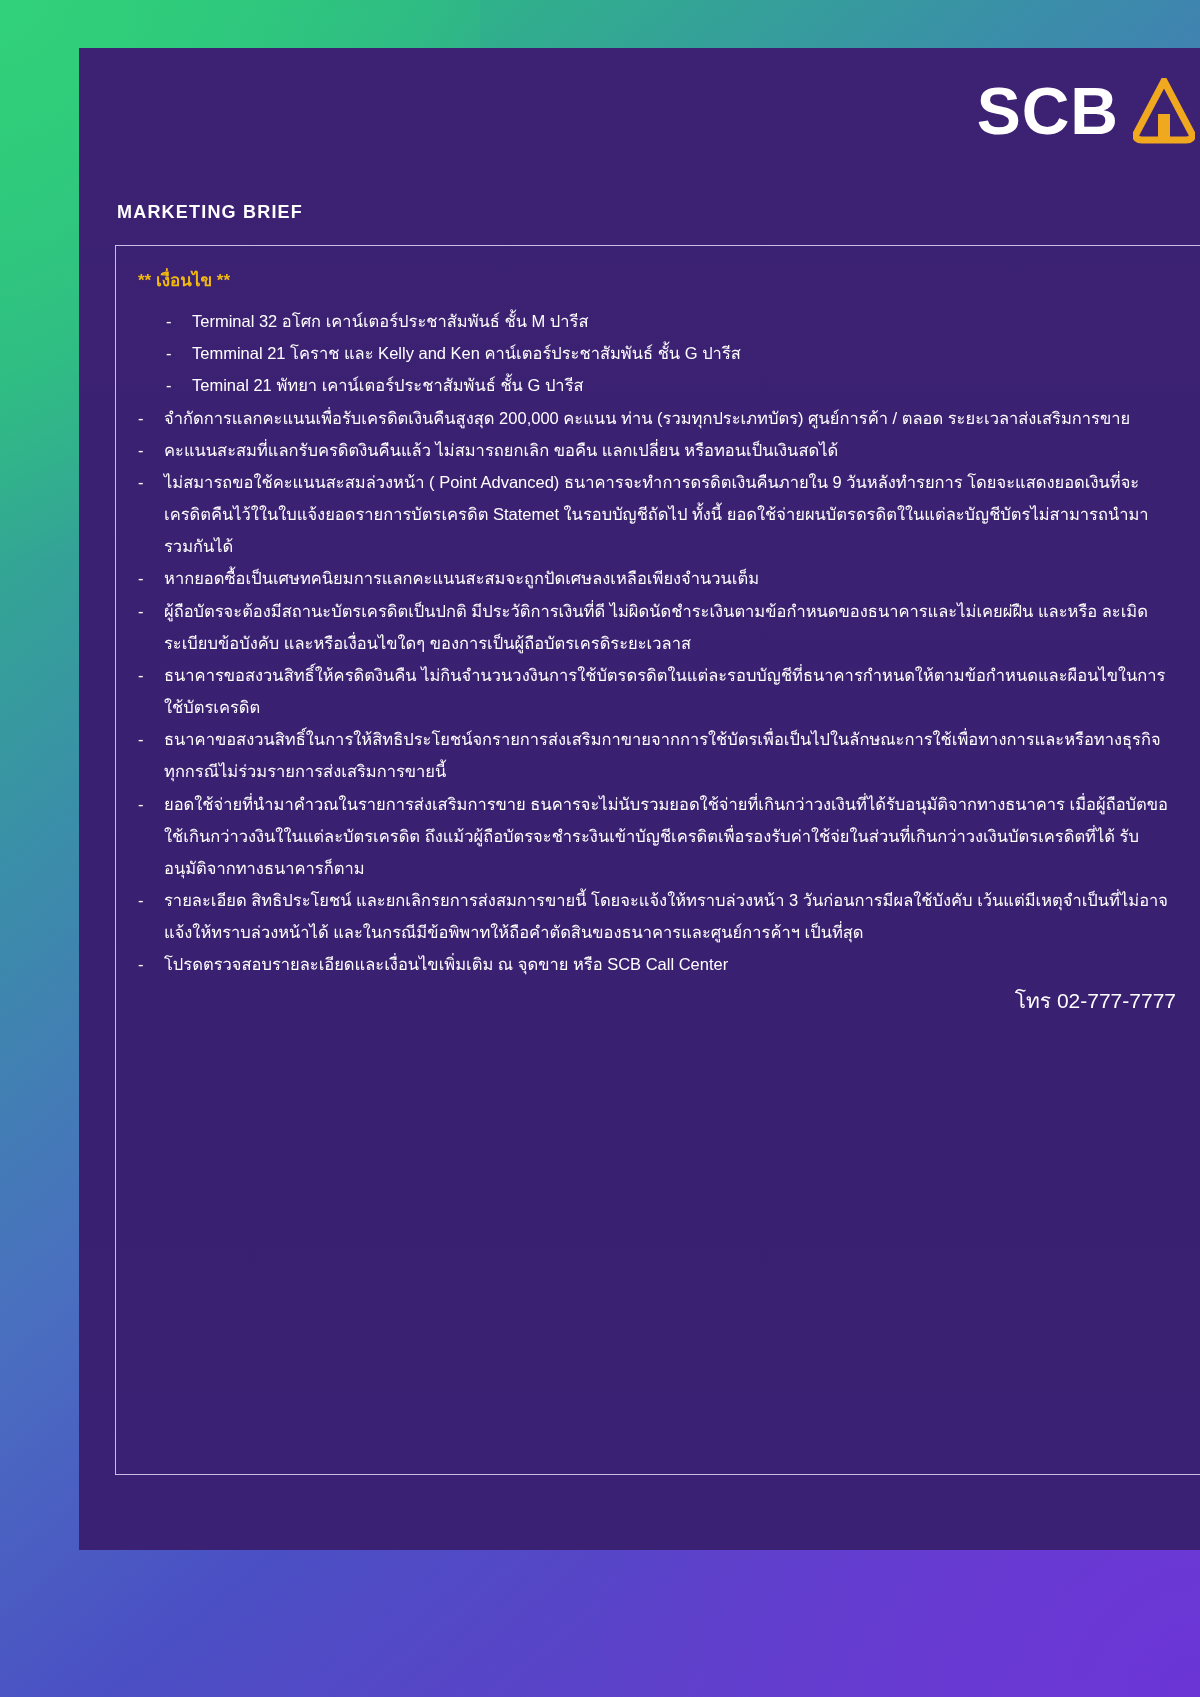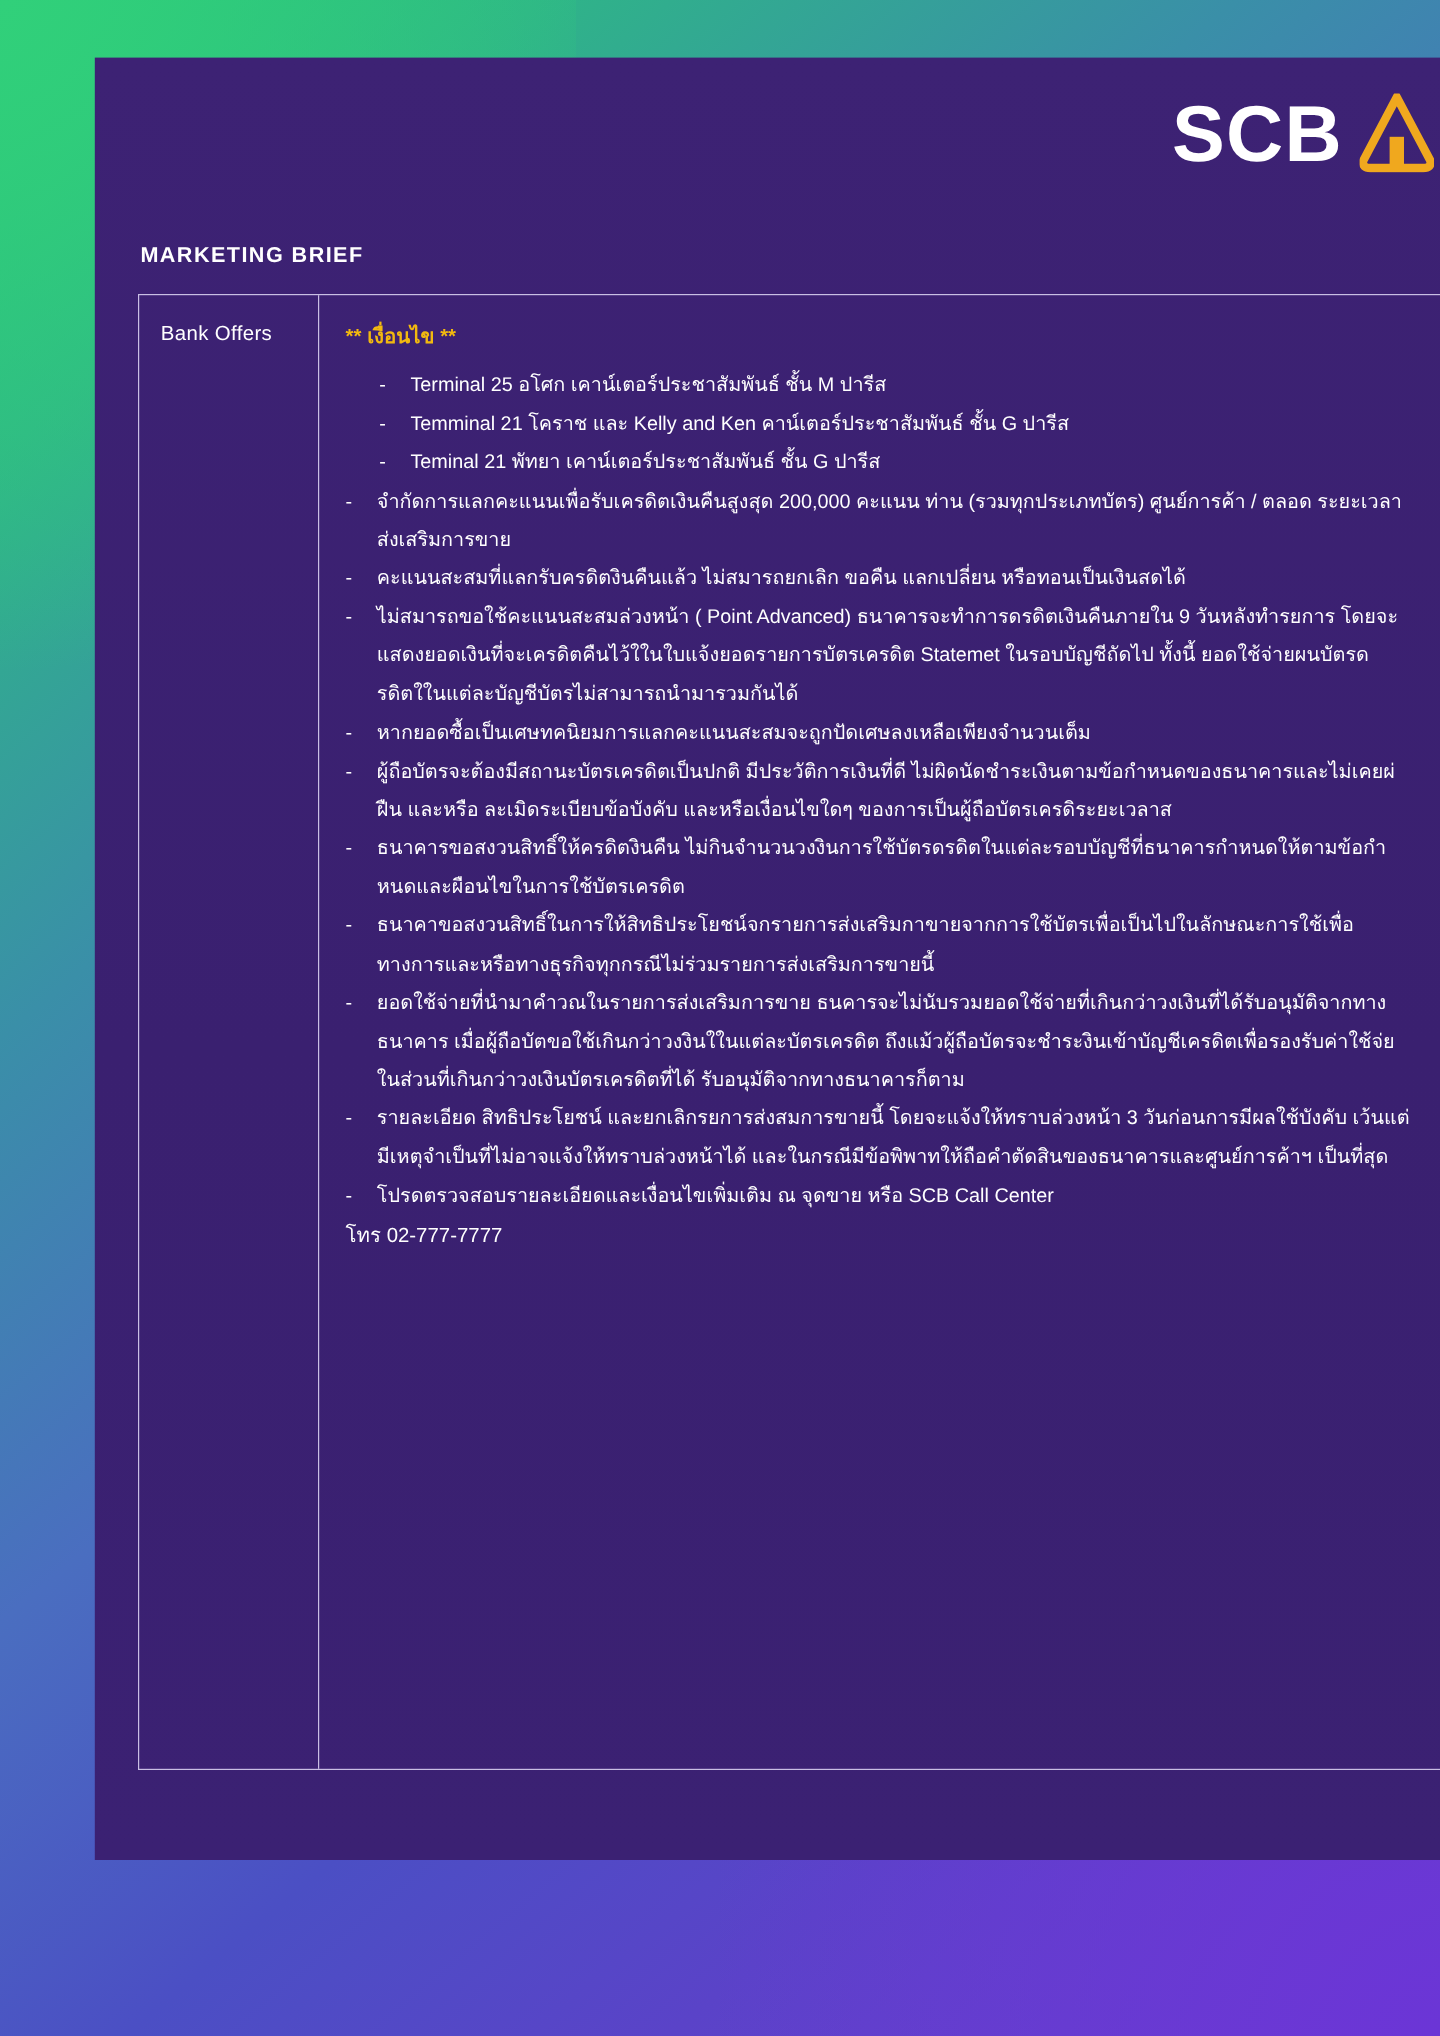--- a/index.html
+++ b/index.html
@@ -124,22 +124,23 @@
   li.indent {
     padding-left: 28px;
     font-size: 16px;
   }
   li.indent .dash {
     width: 18px;
     flex: 0 0 18px;
   }
   .tail {
     color: #ffffff;
-    font-size: 17px;
+    font-size: 21px;
     line-height: 1.95;
+    text-align: right;
   }
 </style>
 </head>
 <body>
 
 <div class="bg-tint-a"></div>
 <div class="bg-tint-b"></div>
 
 <div class="page">
 
@@ -152,32 +153,29 @@
           <rect x="25" y="36" width="12" height="26" fill="#f0a81e"></rect>
         </svg>
       </div>
     </div>
   </div>
 
   <div class="doc-title">MARKETING BRIEF</div>
 
   <div class="table">
 
-    <div class="cell-label">
-      <span>Bank Offers</span>
-    </div>
 
     <div class="cell-body">
       <div class="cond-head">** เงื่อนไข **</div>
 
       <ul class="list">
 
         <li class="indent">
           <span class="dash">-</span>
-          <span class="txt">Terminal 25 อโศก เคาน์เตอร์ประชาสัมพันธ์ ชั้น M ปารีส</span>
+          <span class="txt">Terminal 32 อโศก เคาน์เตอร์ประชาสัมพันธ์ ชั้น M ปารีส</span>
         </li>
 
         <li class="indent">
           <span class="dash">-</span>
           <span class="txt">Temminal 21 โคราช และ Kelly and Ken คาน์เตอร์ประชาสัมพันธ์ ชั้น G ปารีส</span>
         </li>
 
         <li class="indent">
           <span class="dash">-</span>
           <span class="txt">Teminal 21 พัทยา เคาน์เตอร์ประชาสัมพันธ์ ชั้น G ปารีส</span>

